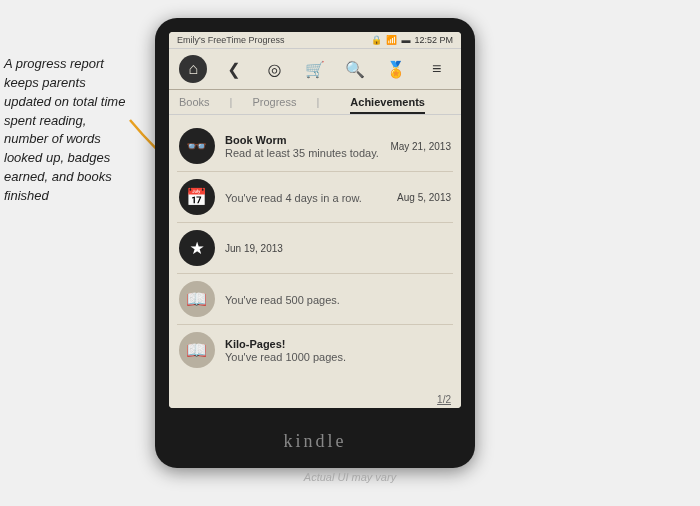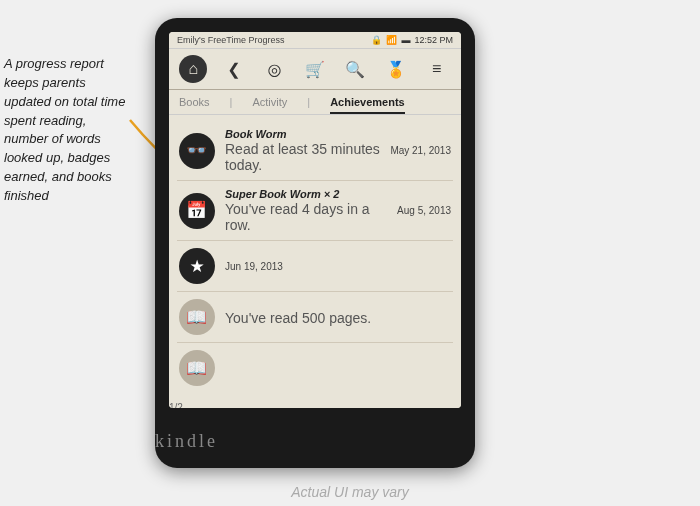--- a/index.html
+++ b/index.html
@@ -106,20 +106,21 @@
     .tab {
       font-size: 11px;
       color: #888;
       padding-bottom: 4px;
       cursor: pointer;
     }
     .tab.active {
       color: #222;
       font-weight: bold;
       border-bottom: 2px solid #222;
+      margin-left: 11px;
     }
     .tab-sep {
       font-size: 11px;
       color: #aaa;
     }
 
     
     .achievement-list {
       background: #e8e4d8;
       padding: 6px 8px;
@@ -141,52 +142,53 @@
       display: flex;
       align-items: center;
       justify-content: center;
       flex-shrink: 0;
       font-size: 17px;
     }
     .ach-icon.earned { background: #222; color: #fff; }
     .ach-icon.locked { background: #b8b0a0; color: #fff; }
 
     .ach-text { flex: 1; }
-    .ach-title { font-size: 11px; font-weight: bold; color: #222; font-style: italic; }
-    .ach-desc { font-size: 14px; color: #555; margin-top: 1px; }
+    .ach-title { font-size: 11px; font-weight: bold; color: #222; }
+    .ach-desc { font-size: 11px; color: #555; margin-top: 1px; }
     .ach-date { font-size: 10px; color: #444; white-space: nowrap; }
 
     
     .pagination {
+      text-align: right;
       font-size: 10px;
       color: #666;
       padding: 3px 10px 3px 0;
       background: #e8e4d8;
       text-decoration: underline;
     }
 
     
     .kindle-brand {
       position: absolute;
       bottom: 16px;
       left: 0; right: 0;
-      text-align: left;
+      text-align: center;
       color: #888;
       font-size: 18px;
       font-family: Georgia, serif;
       letter-spacing: 3px;
     }
 
     
     .actual-ui-note {
       position: absolute;
-      bottom: 6px;
+      bottom: 23px;
       left: 50%;
       transform: translateX(-50%);
-      font-size: 14px;
+      font-size: 11px;
       color: #aaa;
       font-style: italic;
     }
 
     .screen-content {
       display: flex;
       flex-direction: column;
       height: 100%;
     }
   </style>
@@ -225,60 +227,63 @@
         <div class="nav-icon">◎</div>
         <div class="nav-icon">🛒</div>
         <div class="nav-icon">🔍</div>
         <div class="nav-icon">🏅</div>
         <div class="nav-icon">≡</div>
       </div>
 
       <div class="tabs">
         <span class="tab">Books</span>
         <span class="tab-sep">|</span>
-        <span class="tab">Activity</span>
+        <span class="tab">Progress</span>
         <span class="tab-sep">|</span>
         <span class="tab active">Achievements</span>
       </div>
 
       <div class="achievement-list">
 
         <div class="achievement-item">
           <div class="ach-icon earned">👓</div>
           <div class="ach-text">
             <div class="ach-title">Book Worm</div>
             <div class="ach-desc">Read at least 35 minutes today.</div>
           </div>
           <div class="ach-date">May 21, 2013</div>
         </div>
 
         <div class="achievement-item">
           <div class="ach-icon earned">📅</div>
           <div class="ach-text">
-            <div class="ach-title">Super Book Worm × 2</div>
             <div class="ach-desc">You've read 4 days in a row.</div>
           </div>
           <div class="ach-date">Aug 5, 2013</div>
         </div>
 
         <div class="achievement-item">
           <div class="ach-icon earned">★</div>
           <div class="ach-date">Jun 19, 2013</div>
         </div>
 
         <div class="achievement-item">
           <div class="ach-icon locked">📖</div>
           <div class="ach-text">
             <div class="ach-desc">You've read 500 pages.</div>
           </div>
           <div class="ach-date"></div>
         </div>
 
         <div class="achievement-item">
           <div class="ach-icon locked">📖</div>
+          <div class="ach-text">
+            <div class="ach-title">Kilo-Pages!</div>
+            <div class="ach-desc">You've read 1000 pages.</div>
+          </div>
           <div class="ach-date"></div>
         </div>
 
       </div>
 
       <div class="pagination">
         <span>1/2</span>
       </div>
 
     </div>

